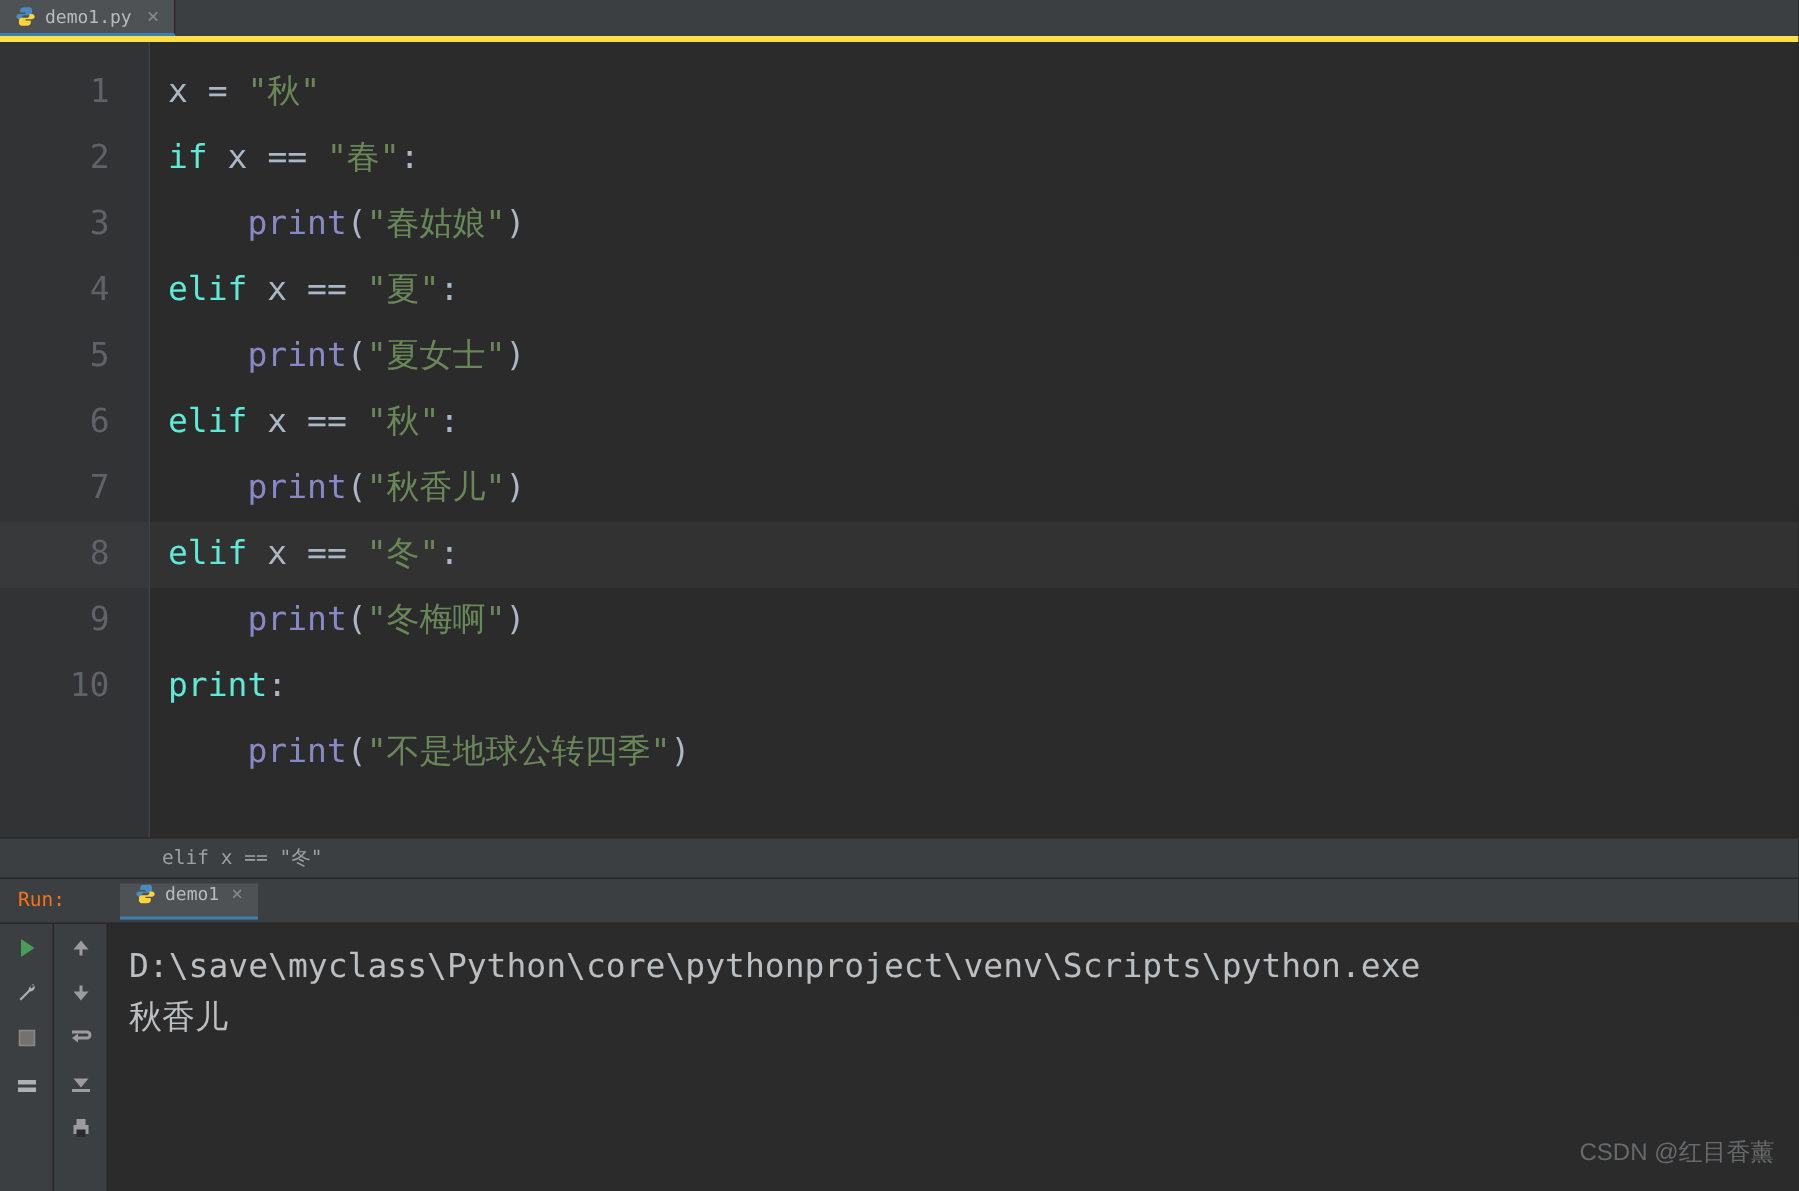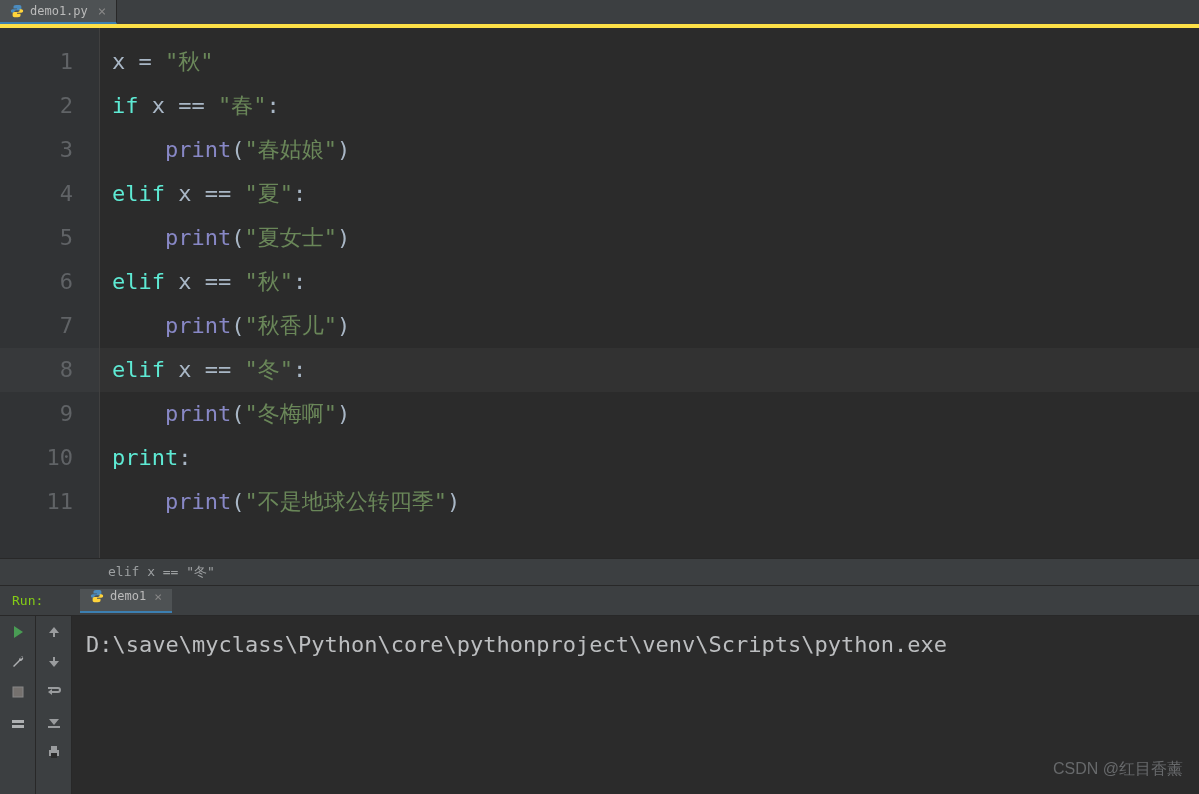--- a/index.html
+++ b/index.html
@@ -47,21 +47,21 @@
   border-bottom: 1px solid #282828;
   font-size: 13px; color: #9da0a2;
   display: flex; align-items: center; padding-left: 108px;
 }
 .run-bar {
   height: 30px; background: #3c3f41;
   display: flex; align-items: center;
   border-bottom: 1px solid #282828;
 }
 .run-label {
-  width: 80px; padding-left: 12px; font-size: 13px; color: #84cc16;
+  width: 80px; padding-left: 12px; font-size: 13px; color: #f97316;
 }
 .run-tab {
   display: flex; align-items: flex-start; gap:6px;
   background: #4e5254; height: 24px; padding: 0 10px;
   font-size: 12px; color: #bbbbbb;
   border-bottom: 2px solid #3c7fb1;
 }
 .run-tab-close { color:#888; font-size:13px; margin-left:2px;}
 .console-wrap {
   display: flex; height: 178px;
@@ -122,21 +122,20 @@
     <div>1</div>
     <div>2</div>
     <div>3</div>
     <div>4</div>
     <div>5</div>
     <div>6</div>
     <div>7</div>
     <div id="gline8" class="caret-gutter-line">8</div>
     <div>9</div>
     <div>10</div>
-    <div>11</div>
   </div>
   <div class="code">
     <div class="code-line"><span class="id">x</span><span class="op"> = </span><span class="str">"秋"</span></div>
     <div class="code-line"><span class="kw">if</span><span class="id"> x </span><span class="op">==</span><span> </span><span class="str">"春"</span><span class="op">:</span></div>
     <div class="code-line"><span>    </span><span class="fn">print</span><span class="par">(</span><span class="str">"春姑娘"</span><span class="par">)</span></div>
     <div class="code-line"><span class="kw">elif</span><span class="id"> x </span><span class="op">==</span><span> </span><span class="str">"夏"</span><span class="op">:</span></div>
     <div class="code-line"><span>    </span><span class="fn">print</span><span class="par">(</span><span class="str">"夏女士"</span><span class="par">)</span></div>
     <div class="code-line"><span class="kw">elif</span><span class="id"> x </span><span class="op">==</span><span> </span><span class="str">"秋"</span><span class="op">:</span></div>
     <div class="code-line"><span>    </span><span class="fn">print</span><span class="par">(</span><span class="str">"秋香儿"</span><span class="par">)</span></div>
     <div class="code-line active"><span class="kw">elif</span><span class="id"> x </span><span class="op">==</span><span> </span><span class="str">"冬"</span><span class="op">:</span></div>
@@ -217,15 +216,16 @@
     <div class="ico">
         <svg viewBox="0 0 16 16">
           <rect fill="#9a9c9e" x="3" y="6" width="10" height="6"></rect>
           <rect fill="#2b2b2b" x="5" y="9" width="6" height="5"></rect>
           <rect fill="#9a9c9e" x="5" y="2" width="6" height="4"></rect>
         </svg>
       </div>
   </div>
   <div class="console">
     <div>D:\save\myclass\Python\core\pythonproject\venv\Scripts\python.exe</div>
+    <div>秋香儿</div>
     <div class="watermark">CSDN @红目香薰</div>
   </div>
 </div>
 
 </body></html>

